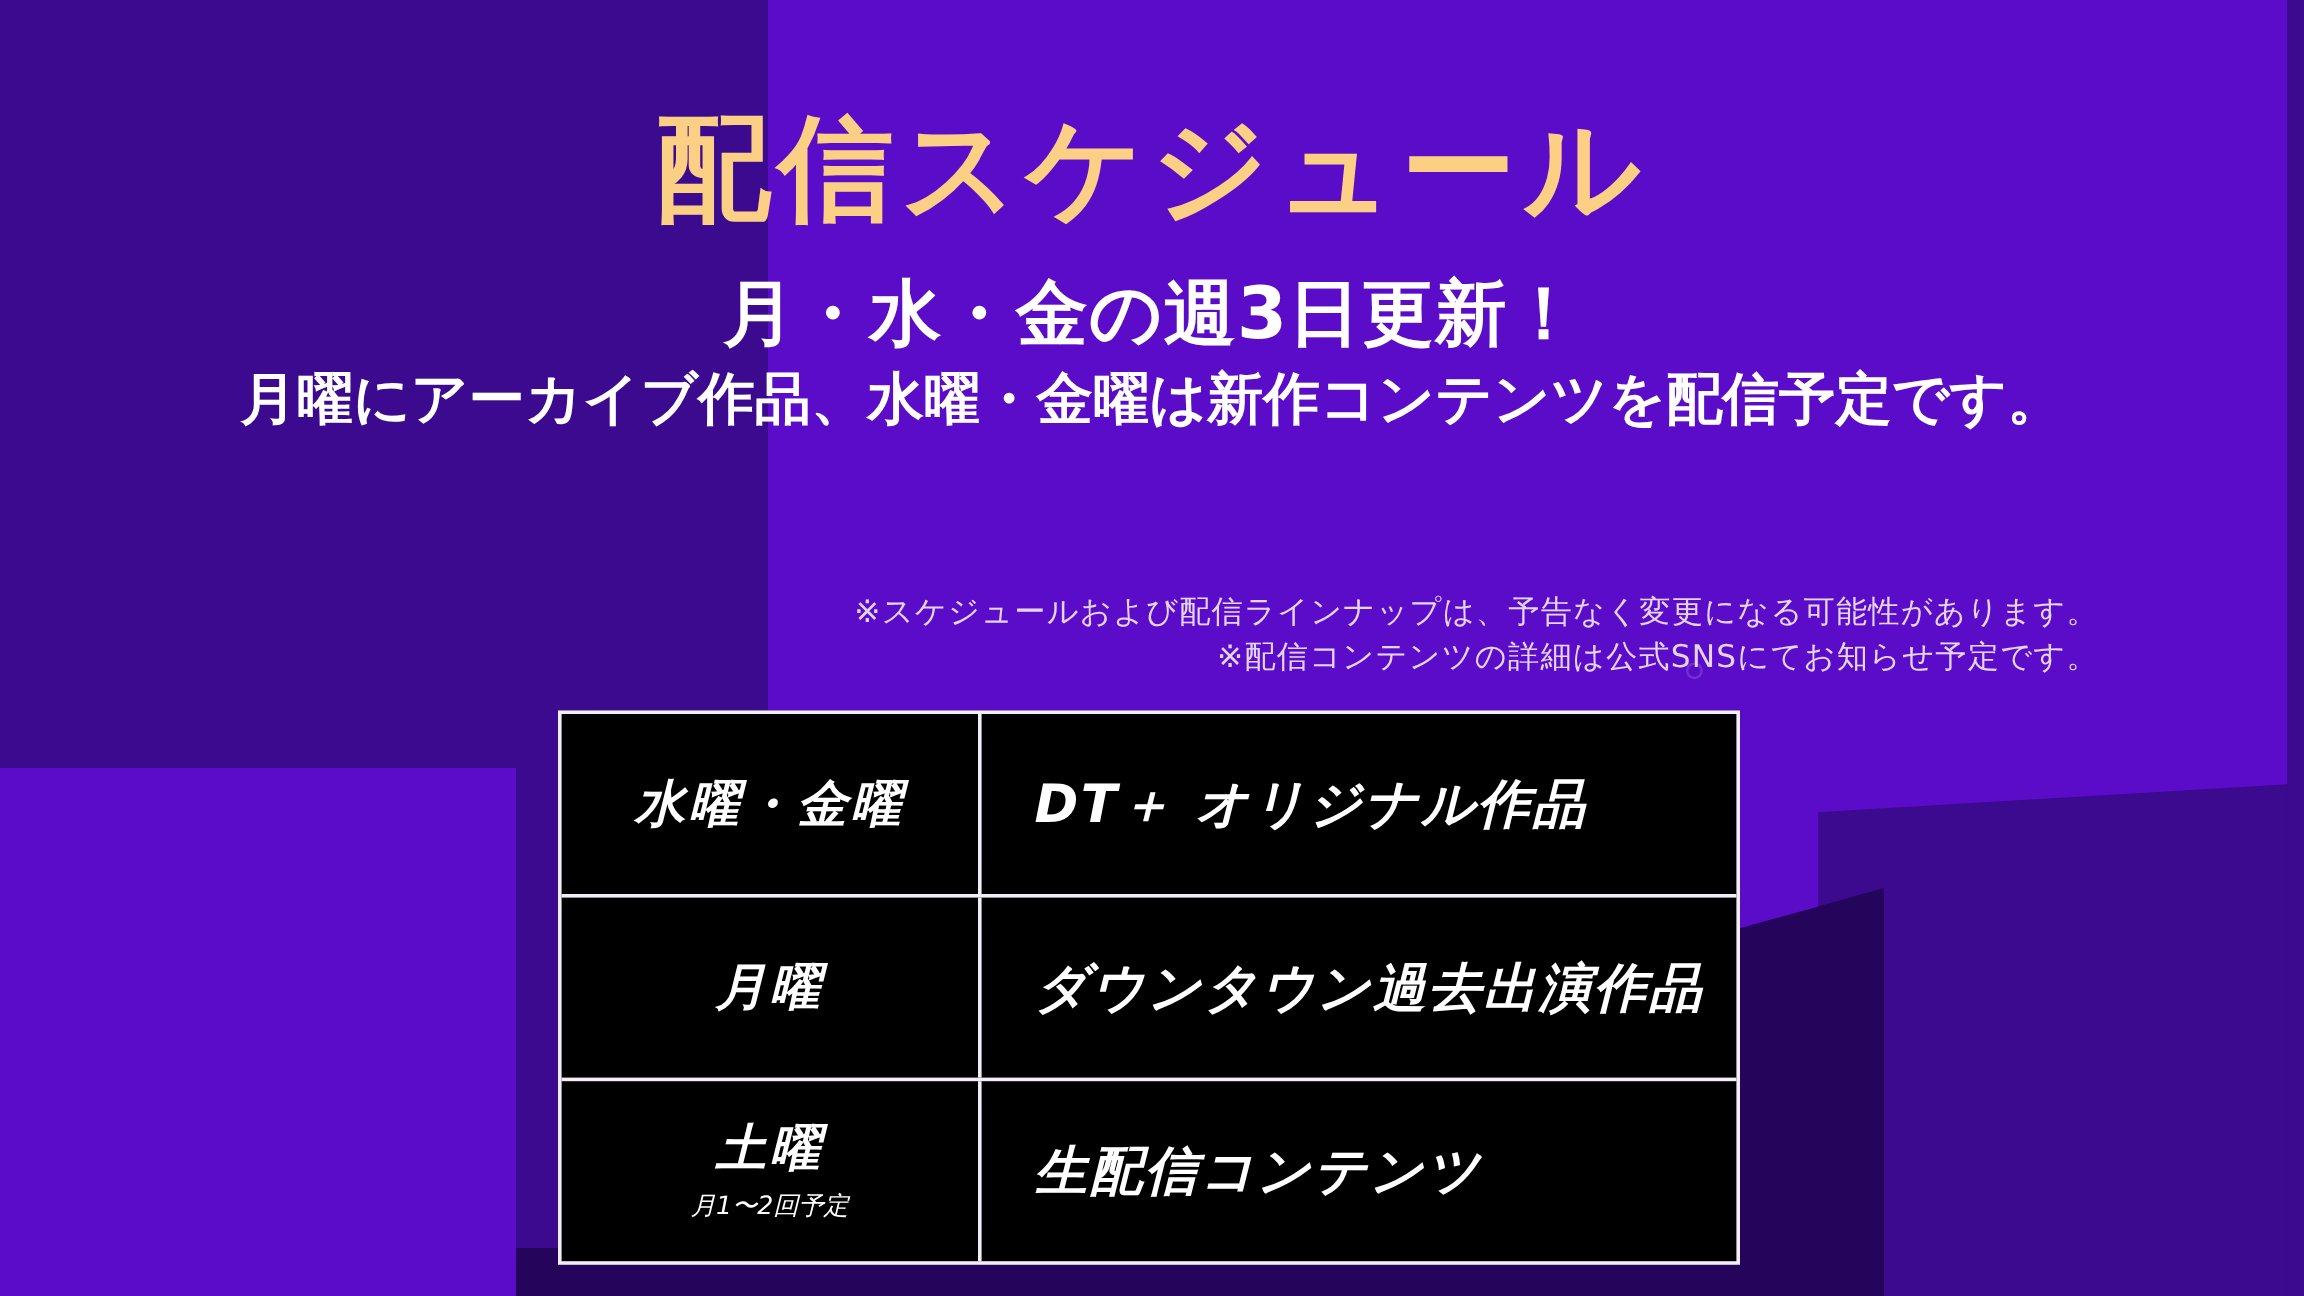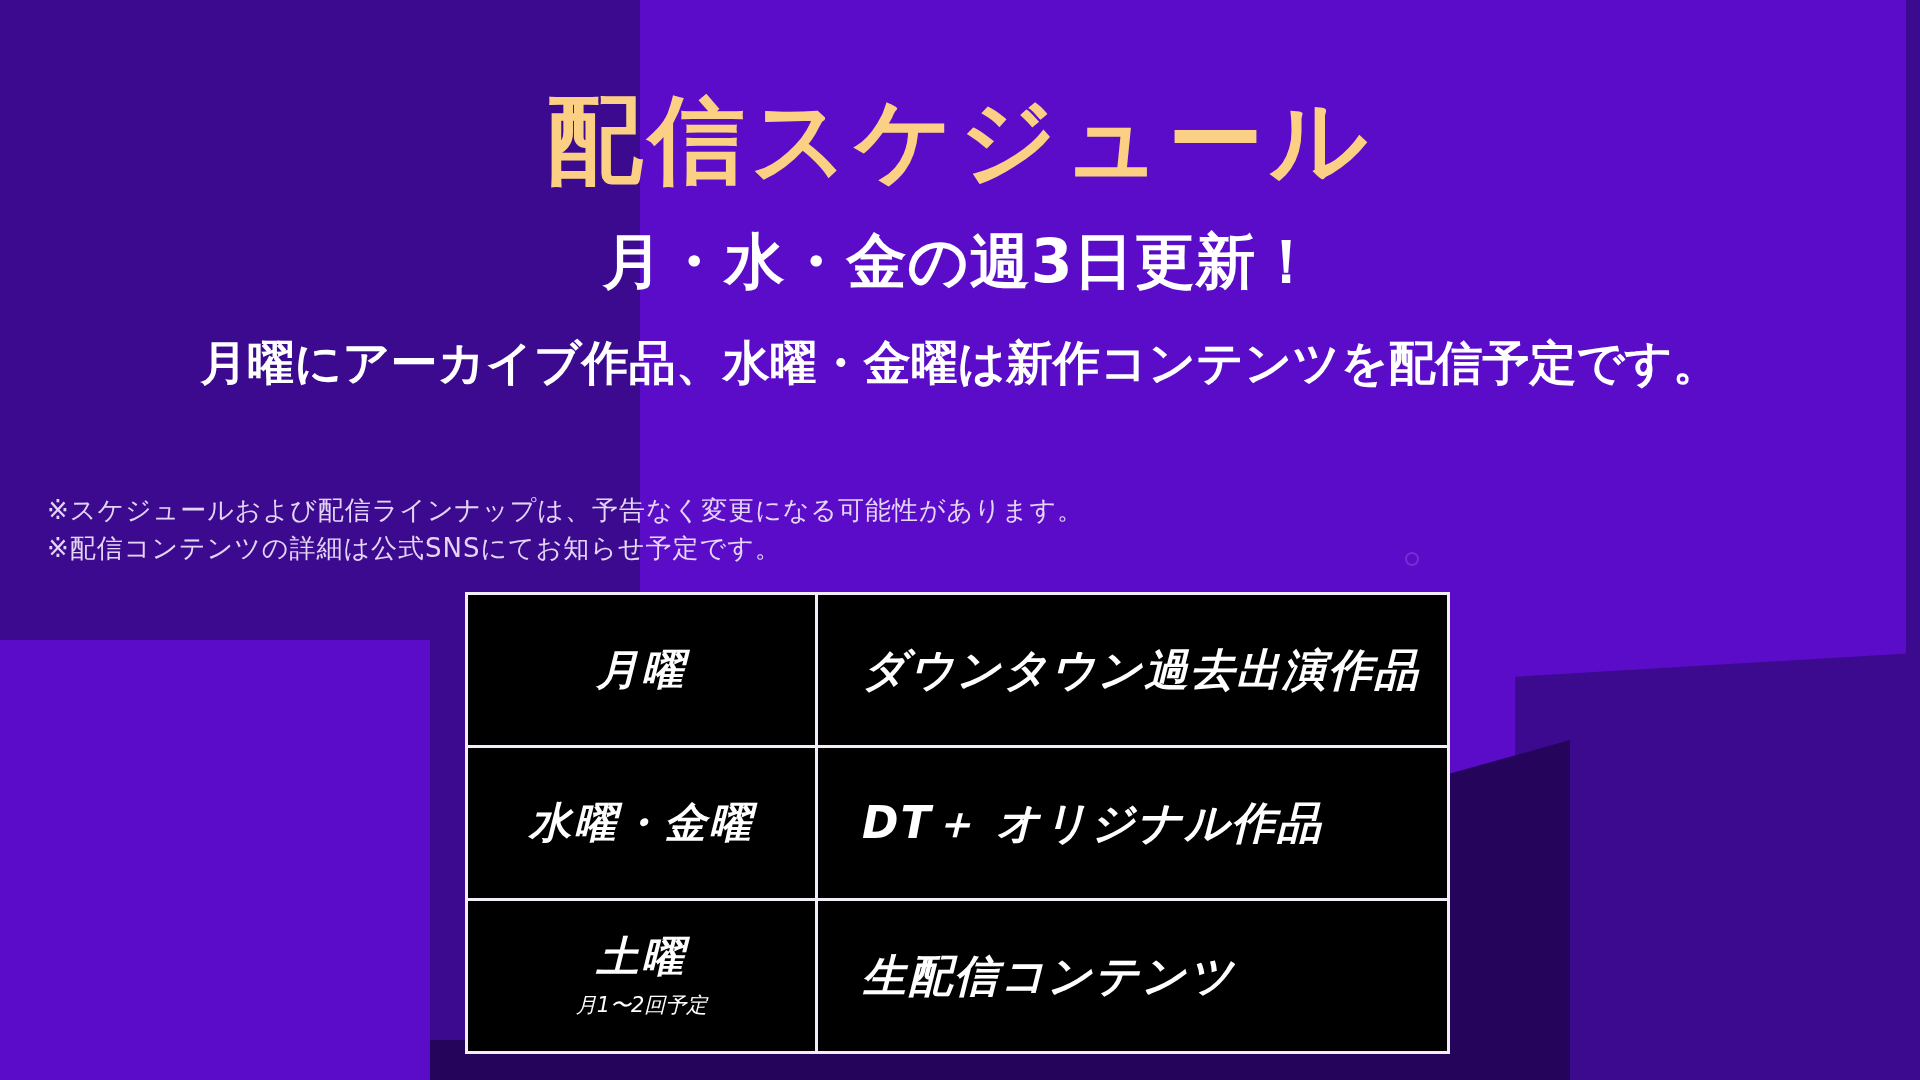--- a/index.html
+++ b/index.html
@@ -116,35 +116,33 @@
   .body-lines {
     position: absolute;
     left: 0; top: 300px;
     width: 1920px;
     text-align: center;
     color: #FFFFFF;
     font-size: 47px;
     font-weight: 700;
     line-height: 1.42;
     letter-spacing: 0px;
-    margin-top: 30px;
   }
   .body-lines .line { white-space: nowrap; display: block; }
 
   .notes {
     position: absolute;
     left: 0; top: 492px;
     width: 1749px;
-    text-align: left;
+    text-align: right;
     color: #E4D4F6;
     font-size: 26px;
     font-weight: 400;
     line-height: 1.45;
     letter-spacing: 1px;
-    margin-left: 47px;
   }
   .notes .note { white-space: nowrap; display: block; }
 
   
   .schedule-table {
     position: absolute;
     left: 465px;
     top: 592px;
     width: 985px;
     height: 462px;
@@ -234,33 +232,33 @@
 
     <div class="notes">
       <span class="note">※スケジュールおよび配信ラインナップは、予告なく変更になる可能性があります。</span>
       <span class="note">※配信コンテンツの詳細は公式SNSにてお知らせ予定です。</span>
     </div>
 
     <div class="schedule-table">
 
       <div class="row">
         <div class="cell-day">
+          <span class="day-label">水曜・金曜</span>
+        </div>
+        <div class="cell-title">
+          <span class="title-label">DT＋ オリジナル作品</span>
+        </div>
+      </div>
+
+      <div class="row">
+        <div class="cell-day">
           <span class="day-label">月曜</span>
         </div>
         <div class="cell-title">
           <span class="title-label">ダウンタウン過去出演作品</span>
-        </div>
-      </div>
-
-      <div class="row">
-        <div class="cell-day">
-          <span class="day-label">水曜・金曜</span>
-        </div>
-        <div class="cell-title">
-          <span class="title-label">DT＋ オリジナル作品</span>
         </div>
       </div>
 
       <div class="row">
         <div class="cell-day">
           <span class="day-label">土曜</span>
           <span class="day-sub">月1〜2回予定</span>
         </div>
         <div class="cell-title">
           <span class="title-label">生配信コンテンツ</span>

